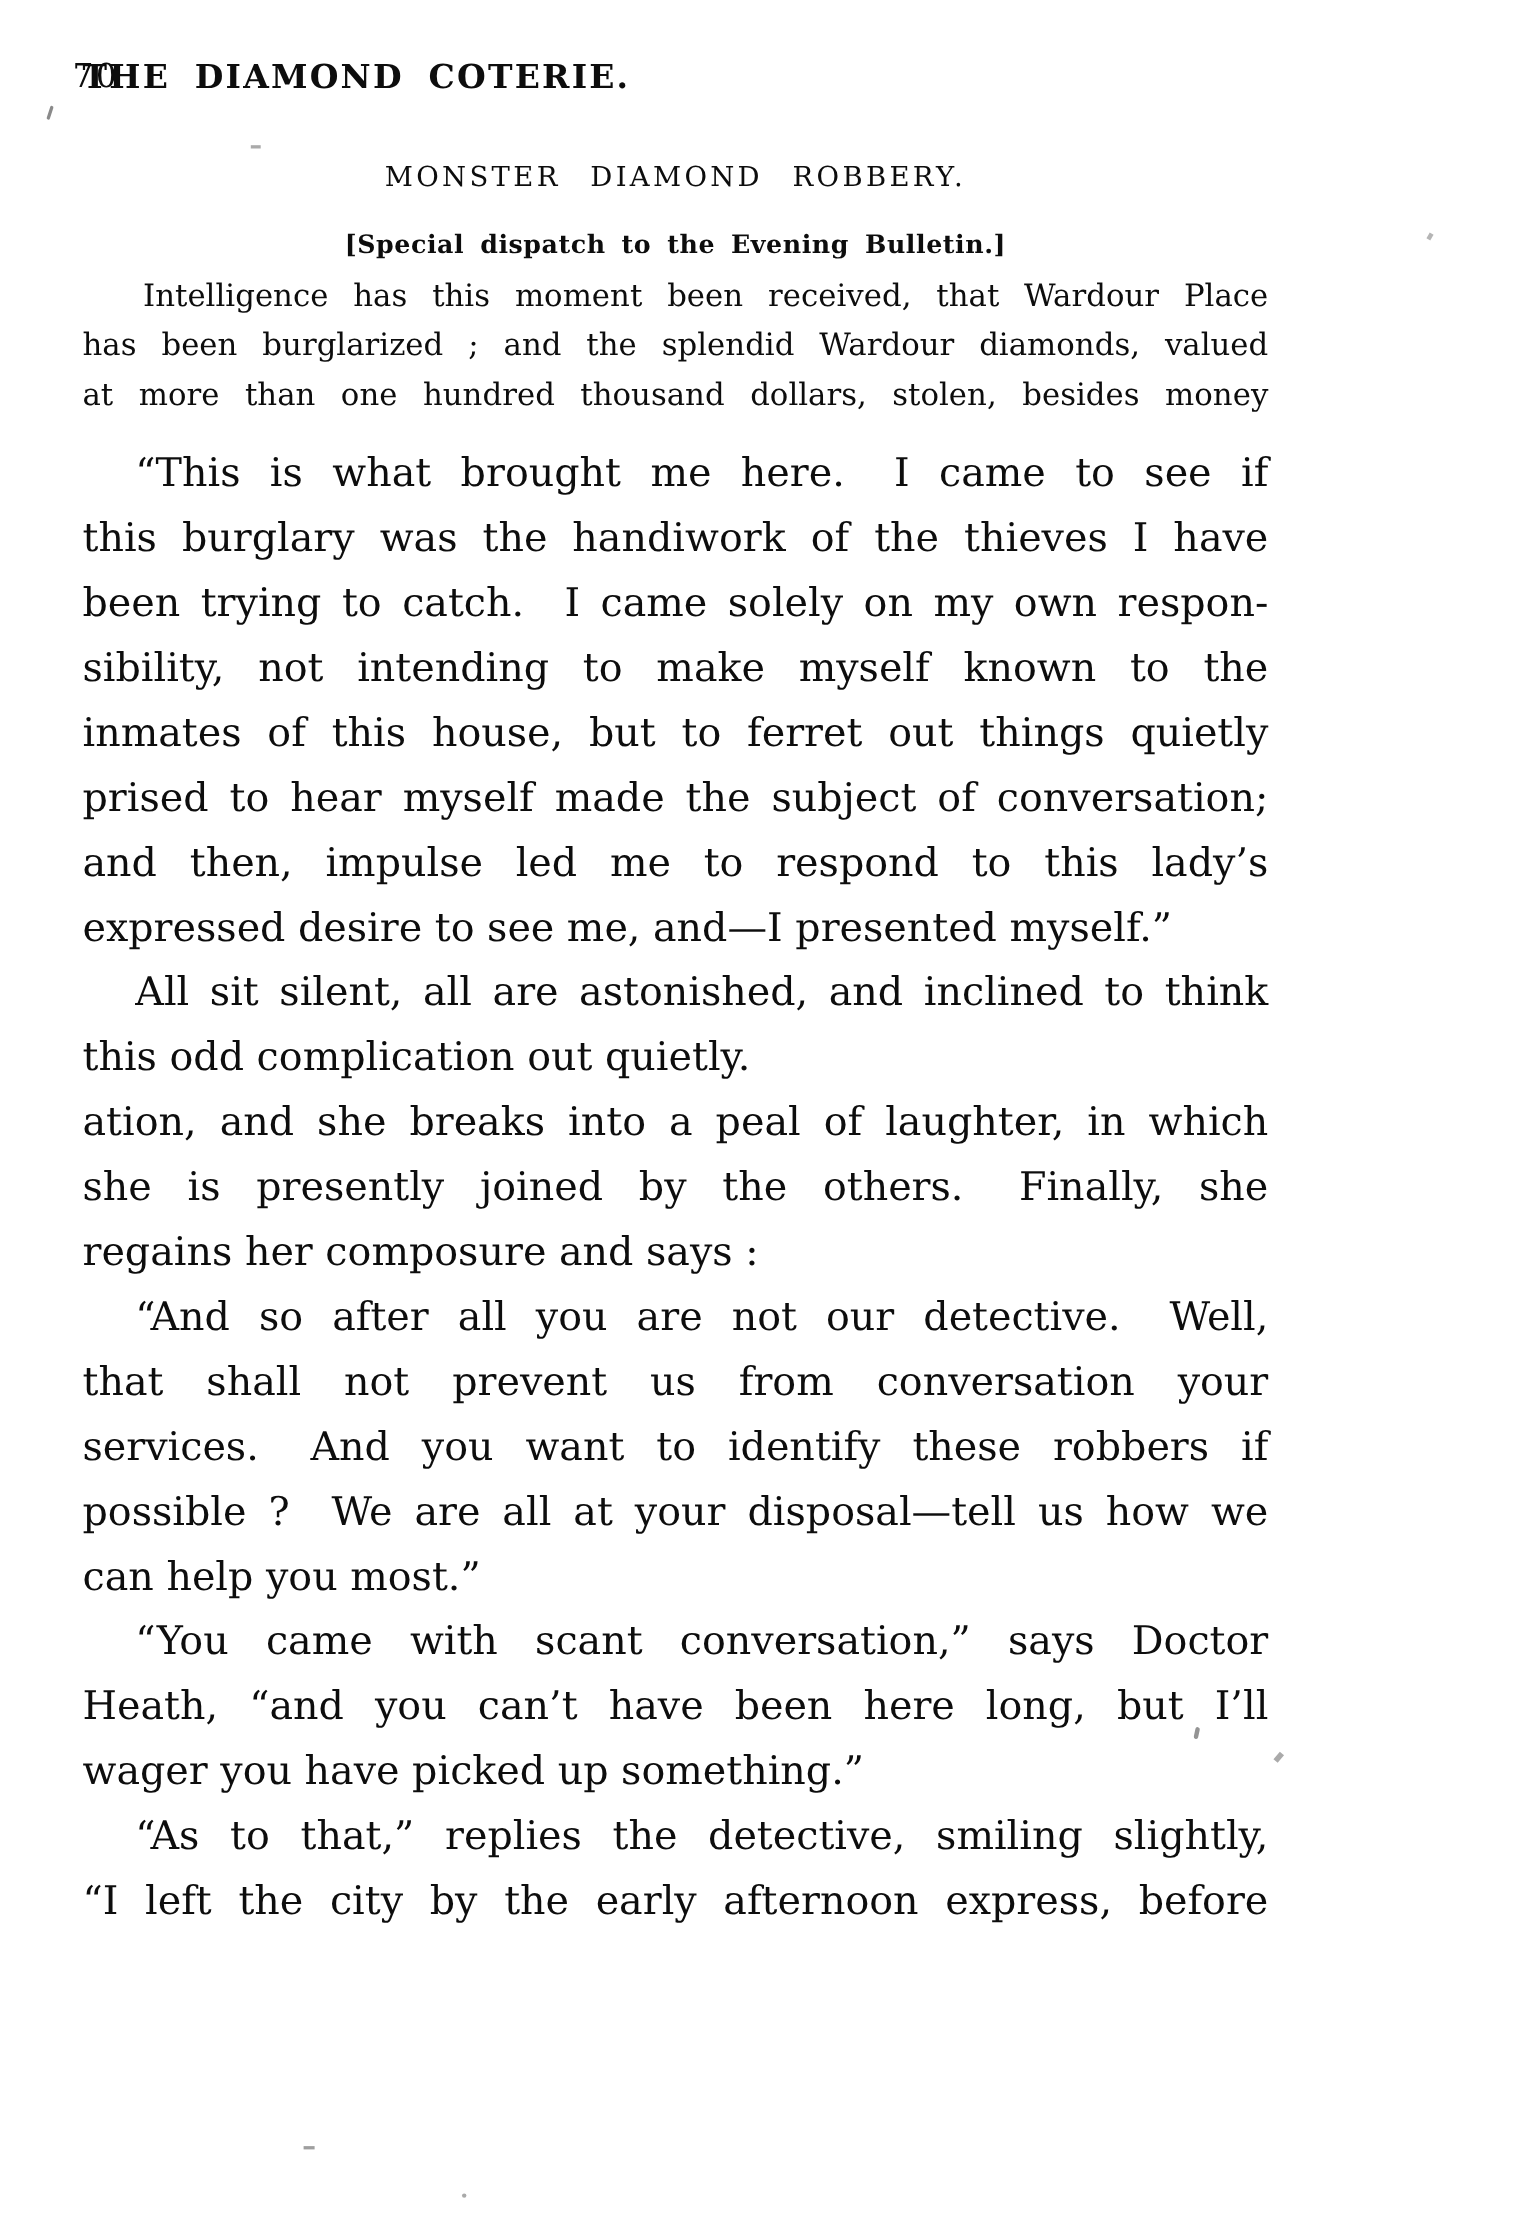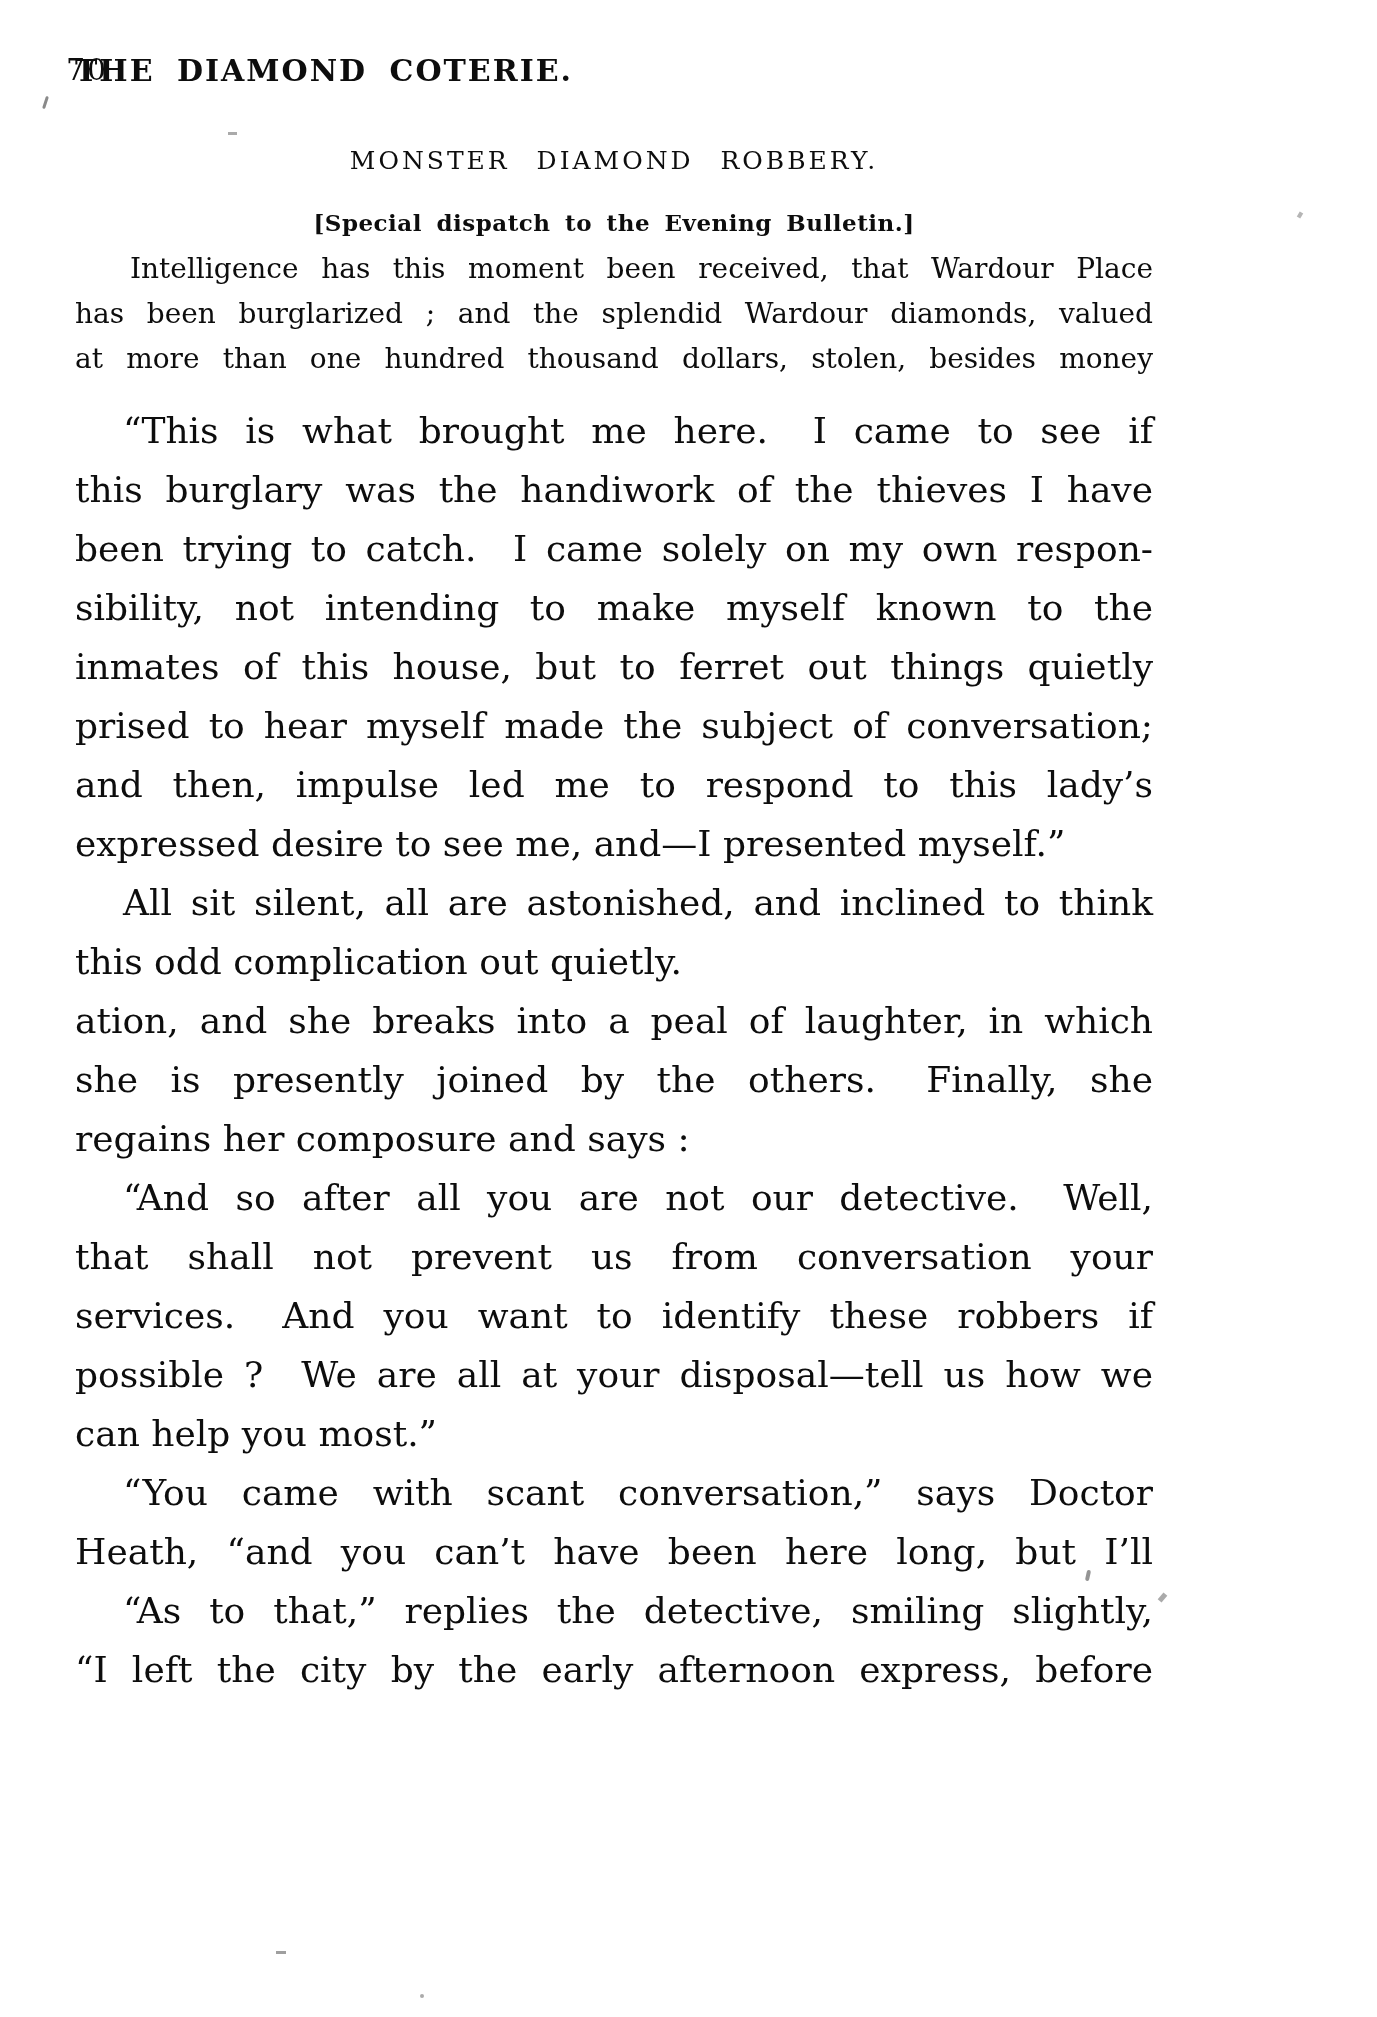--- a/index.html
+++ b/index.html
@@ -144,20 +144,21 @@
         <div class="paragraph">
           <div class="line indent-b">“And so after all you are not our detective.  Well,</div>
           <div class="line">that shall not prevent us from conversation your</div>
           <div class="line">services.  And you want to identify these robbers if</div>
           <div class="line">possible ?  We are all at your disposal—tell us how we</div>
           <div class="line last">can help you most.”</div>
         </div>
         <div class="paragraph">
           <div class="line indent-b">“You came with scant conversation,” says Doctor</div>
           <div class="line">Heath, “and you can’t have been here long, but I’ll</div>
+          <div class="line last">wager you have picked up something.”</div>
         </div>
         <div class="paragraph">
           <div class="line indent-b">“As to that,” replies the detective, smiling slightly,</div>
           <div class="line">“I left the city by the early afternoon express, before</div>
         </div>
       </div>
 
   </div>
 
   <div class="artifact a1"></div>

